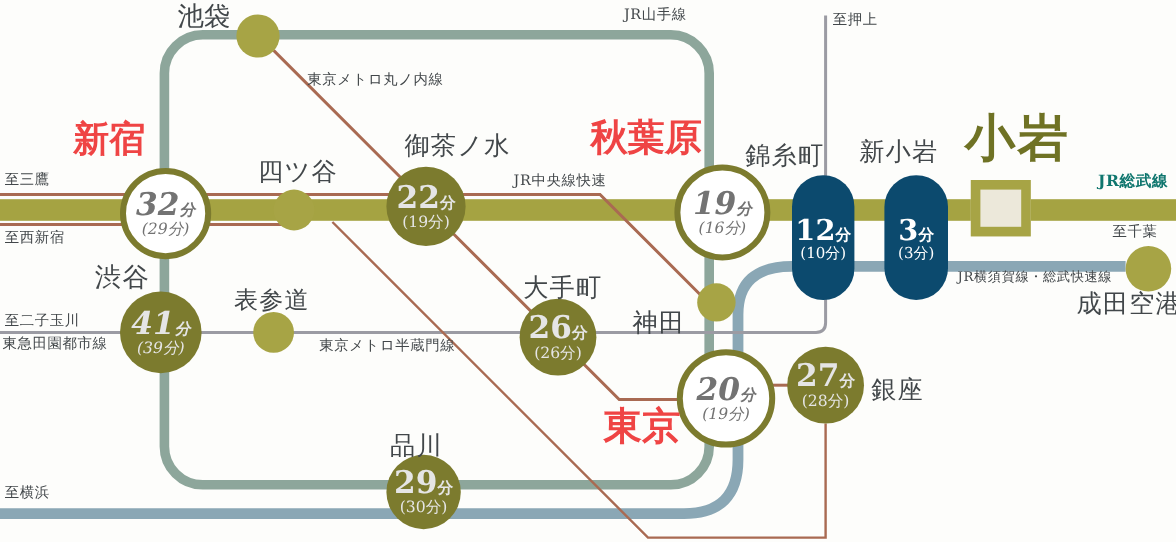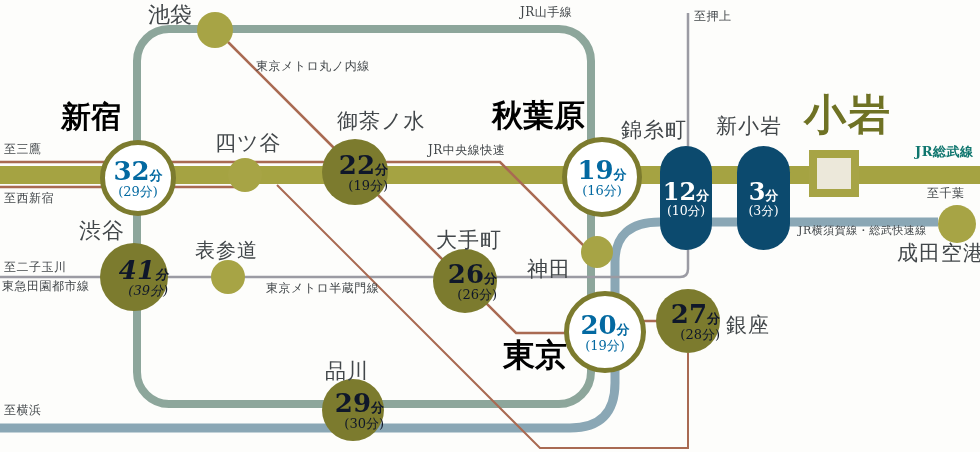--- a/index.html
+++ b/index.html
@@ -4,33 +4,33 @@
 <style>
   html,body{margin:0;padding:0;background:#ffffff;}
   .canvas{
     position:relative;width:980px;height:452px;overflow:hidden;background:#fdfdfb;
     font-family:"DejaVu Serif","Liberation Serif",serif;color:#42474a;
   }
   .canvas svg{position:absolute;left:0;top:0;z-index:1;}
   .lbl{position:absolute;z-index:6;white-space:nowrap;line-height:1.1;}
   .lbl-station{font-size:21px;letter-spacing:1px;}
   .lbl-line{font-size:12px;letter-spacing:0.5px;}
-  .lbl-green{color:#000000;font-weight:bold;}
+  .lbl-green{color:#ef4444;font-weight:bold;}
   .lbl-olive{color:#0f766e;font-weight:bold;}
   .dot{position:absolute;border-radius:50%;background:#a7a445;z-index:3;}
   .badge{
     position:absolute;border-radius:50%;z-index:4;
     display:flex;flex-direction:column;align-items:center;justify-content:center;
     text-align:center;line-height:1.02;
   }
   .badge .t{font-weight:bold;font-size:26px;white-space:nowrap;}
   .badge .t .u{font-size:13px;font-weight:bold;}
   .badge .sub{font-size:13px;white-space:nowrap;}
-  .badge.ring{background:#ffffff;border:5px solid #7c7b2e;color:#0369a1;}
-  .badge.fill{background:#7c7b2e;color:#0f172a;align-items:flex-end;}
+  .badge.ring{background:#ffffff;border:5px solid #7c7b2e;color:#737373;font-style:italic;}
+  .badge.fill{background:#7c7b2e;color:#e5e5e5;}
   .pill{
     position:absolute;background:#0c4a6e;color:#ffffff;border-radius:28px;z-index:4;
     display:flex;flex-direction:column;align-items:center;justify-content:center;
     text-align:center;line-height:1.05;
   }
   .pill .t{font-weight:bold;font-size:24px;white-space:nowrap;}
   .pill .t .u{font-size:13px;font-weight:bold;}
   .pill .sub{font-size:12.5px;white-space:nowrap;}
   .square{
     position:absolute;box-sizing:border-box;background:#ece8da;border:8px solid #a7a445;z-index:4;

